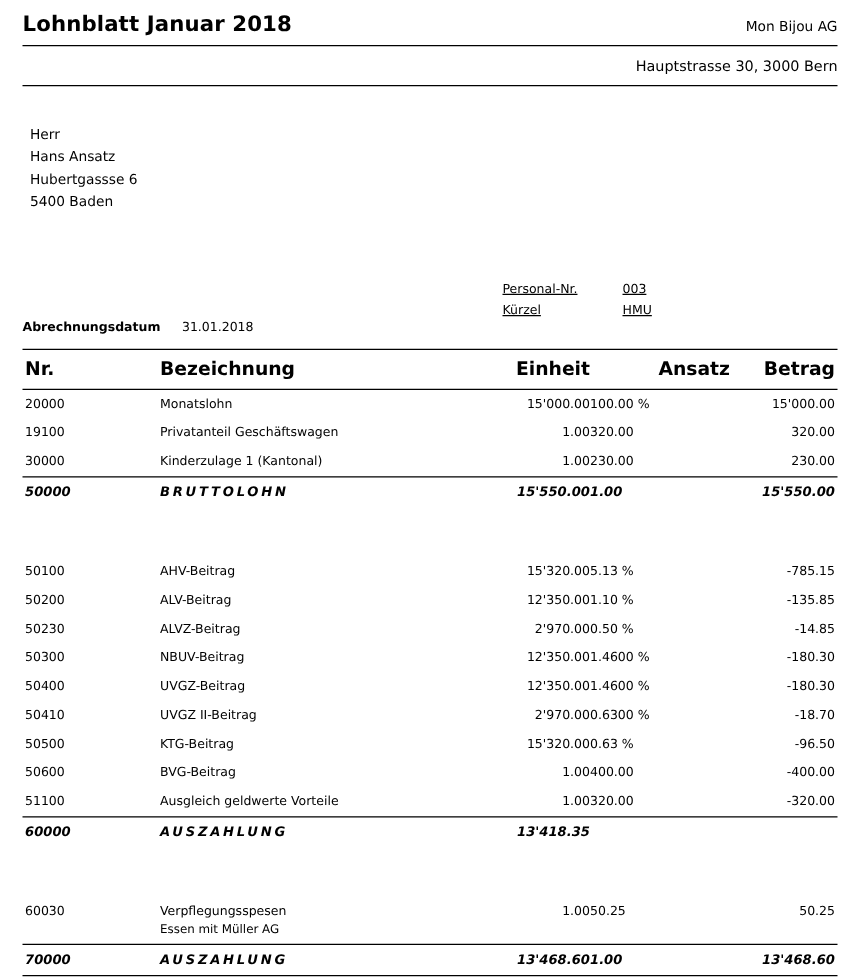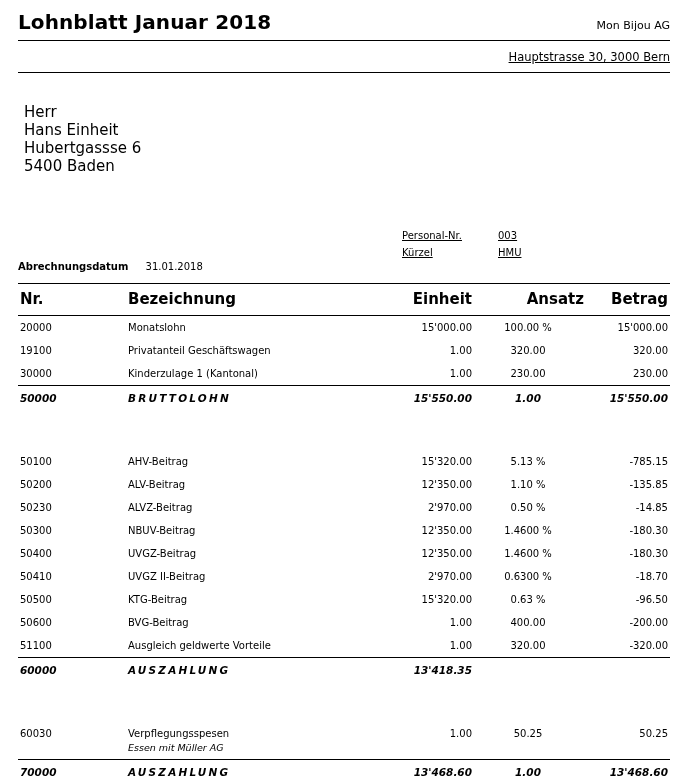--- a/index.html
+++ b/index.html
@@ -23,48 +23,47 @@
   }
 
   
   .header-row {
     display: flex;
     align-items: flex-end;
     justify-content: space-between;
     padding-top: 10px;
   }
   .doc-title {
-    font-size: 20px;
+    font-size: 17px;
     font-weight: bold;
     letter-spacing: 0.1px;
   }
   .company-name {
     font-size: 11px;
     padding-bottom: 2px;
   }
   .rule {
     border-top: 1px solid #000;
     margin-top: 6px;
   }
   .company-address {
     text-align: right;
     font-size: 11.5px;
     margin-top: 9px;
-    text-decoration: underline;
   }
   .rule-2 {
     border-top: 1px solid #000;
     margin-top: 8px;
   }
 
   
   .recipient {
     margin-top: 30px;
     margin-left: 6px;
-    font-size: 15px;
+    font-size: 11px;
     line-height: 18px;
   }
 
   
   .meta {
     margin-top: 52px;
     position: relative;
     height: 56px;
     font-size: 10px;
   }
@@ -106,21 +105,21 @@
     border-bottom: 1px solid #000;
     border-top: 1px solid #000;
   }
   table.salary td {
     padding: 6px 0 6px 0;
     vertical-align: top;
   }
   .c-nr   { width: 108px; text-align: left; padding-left: 2px !important; }
   .c-bez  { width: 212px; text-align: left; }
   .c-einh { width: 132px; text-align: right; }
-  .c-ans  { width: 112px; text-align: center; }
+  .c-ans  { width: 112px; text-align: left; }
   .c-betr { width: 84px;  text-align: right; padding-right: 2px !important; }
 
   th.c-nr { padding-left: 2px; }
   th.c-bez { text-align: left; }
   th.c-einh, th.c-ans, th.c-betr { text-align: right; }
   th.c-betr { padding-right: 2px; }
 
   tr.total td {
     font-weight: bold;
     font-size: 10.5px;
@@ -130,21 +129,20 @@
     letter-spacing: 2.2px;
   }
   tr.total-top td {
     border-top: 1px solid #000;
   }
   tr.total-bottom td {
     border-bottom: 1px solid #000;
   }
   .sub-italic {
     display: block;
-    font-style: italic;
     font-size: 9.5px;
     margin-top: 3px;
   }
   .spacer-row td { height: 8px; padding: 0; }
   .gap-row td { height: 16px; padding: 0; }
 </style>
 </head>
 <body>
 
 <div class="page">
@@ -152,21 +150,21 @@
   <div class="header-row">
     <div class="doc-title">Lohnblatt Januar 2018</div>
     <div class="company-name">Mon Bijou AG</div>
   </div>
   <div class="rule"></div>
   <div class="company-address">Hauptstrasse 30, 3000 Bern</div>
   <div class="rule-2"></div>
 
   <div class="recipient">
     <div>Herr</div>
-    <div>Hans Einheit</div>
+    <div>Hans Ansatz</div>
     <div>Hubertgassse 6</div>
     <div>5400 Baden</div>
   </div>
 
   <div class="meta">
     <div class="meta-table">
       <div class="mrow">
         <span class="meta-label">Personal-Nr.</span>
         <span class="meta-value">003</span>
       </div>
@@ -273,21 +271,21 @@
           <td class="c-bez">KTG-Beitrag</td>
           <td class="c-einh">15'320.00</td>
           <td class="c-ans">0.63 %</td>
           <td class="c-betr">-96.50</td>
         </tr>
         <tr class="">
           <td class="c-nr">50600</td>
           <td class="c-bez">BVG-Beitrag</td>
           <td class="c-einh">1.00</td>
           <td class="c-ans">400.00</td>
-          <td class="c-betr">-200.00</td>
+          <td class="c-betr">-400.00</td>
         </tr>
         <tr class="">
           <td class="c-nr">51100</td>
           <td class="c-bez">Ausgleich geldwerte Vorteile</td>
           <td class="c-einh">1.00</td>
           <td class="c-ans">320.00</td>
           <td class="c-betr">-320.00</td>
         </tr>
         <tr class="total total-top">
           <td class="c-nr">60000</td>

